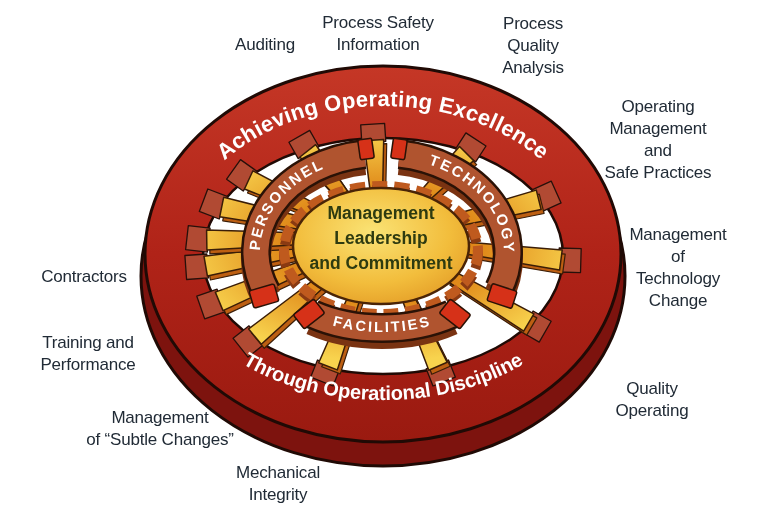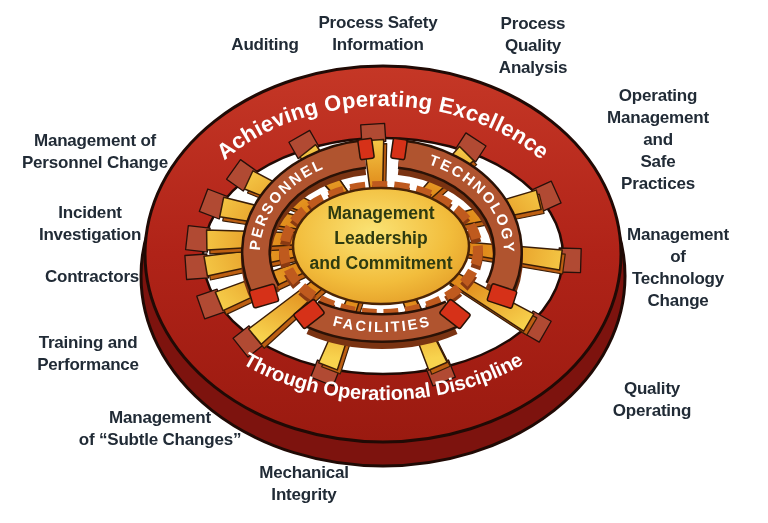--- a/index.html
+++ b/index.html
@@ -7,21 +7,21 @@
     position:relative;
     width:768px;height:523px;
     background:#ffffff;
     overflow:hidden;
     font-family:"Liberation Sans", sans-serif;
   }
   .stage svg{position:absolute;left:0;top:0;}
   .ext-label{
     position:absolute;
     transform:translate(-50%,-50%);
-    font-weight:bold;
+    font-weight:normal;
     font-size:17px;
     line-height:22px;
     color:#212b36;
     text-align:center;
     white-space:pre-line;
     letter-spacing:-0.2px;
   }
   .rim-text{font-weight:bold;fill:#ffffff;}
   .seg-text{font-weight:bold;fill:#ffffff;}
   .hub-text{font-weight:bold;fill:#2e3b10;}
@@ -179,24 +179,20 @@
   <div class="ext-label" style="left:533px;top:46px">Process
 Quality
 Analysis</div>
   <div class="ext-label" style="left:658px;top:140px">Operating
 Management and
 Safe Practices</div>
   <div class="ext-label" style="left:678px;top:268px">Management
 of Technology
 Change</div>
   <div class="ext-label" style="left:652px;top:400px">Quality Operating</div>
-  <div class="ext-label" style="left:304px;top:484px">Mechanical
+  <div class="ext-label" style="left:278px;top:484px">Mechanical
 Integrity</div>
   <div class="ext-label" style="left:160px;top:429px">Management
 of “Subtle Changes”</div>
   <div class="ext-label" style="left:88px;top:354px">Training and
 Performance</div>
-  <div class="ext-label" style="left:92px;top:277px">Contractors</div>
-  <div class="ext-label" style="left:90px;top:224px">Incident
-Investigation</div>
-  <div class="ext-label" style="left:95px;top:152px">Management of
-Personnel Change</div>
+  <div class="ext-label" style="left:84px;top:277px">Contractors</div>
 </div>
 
 </body></html>

